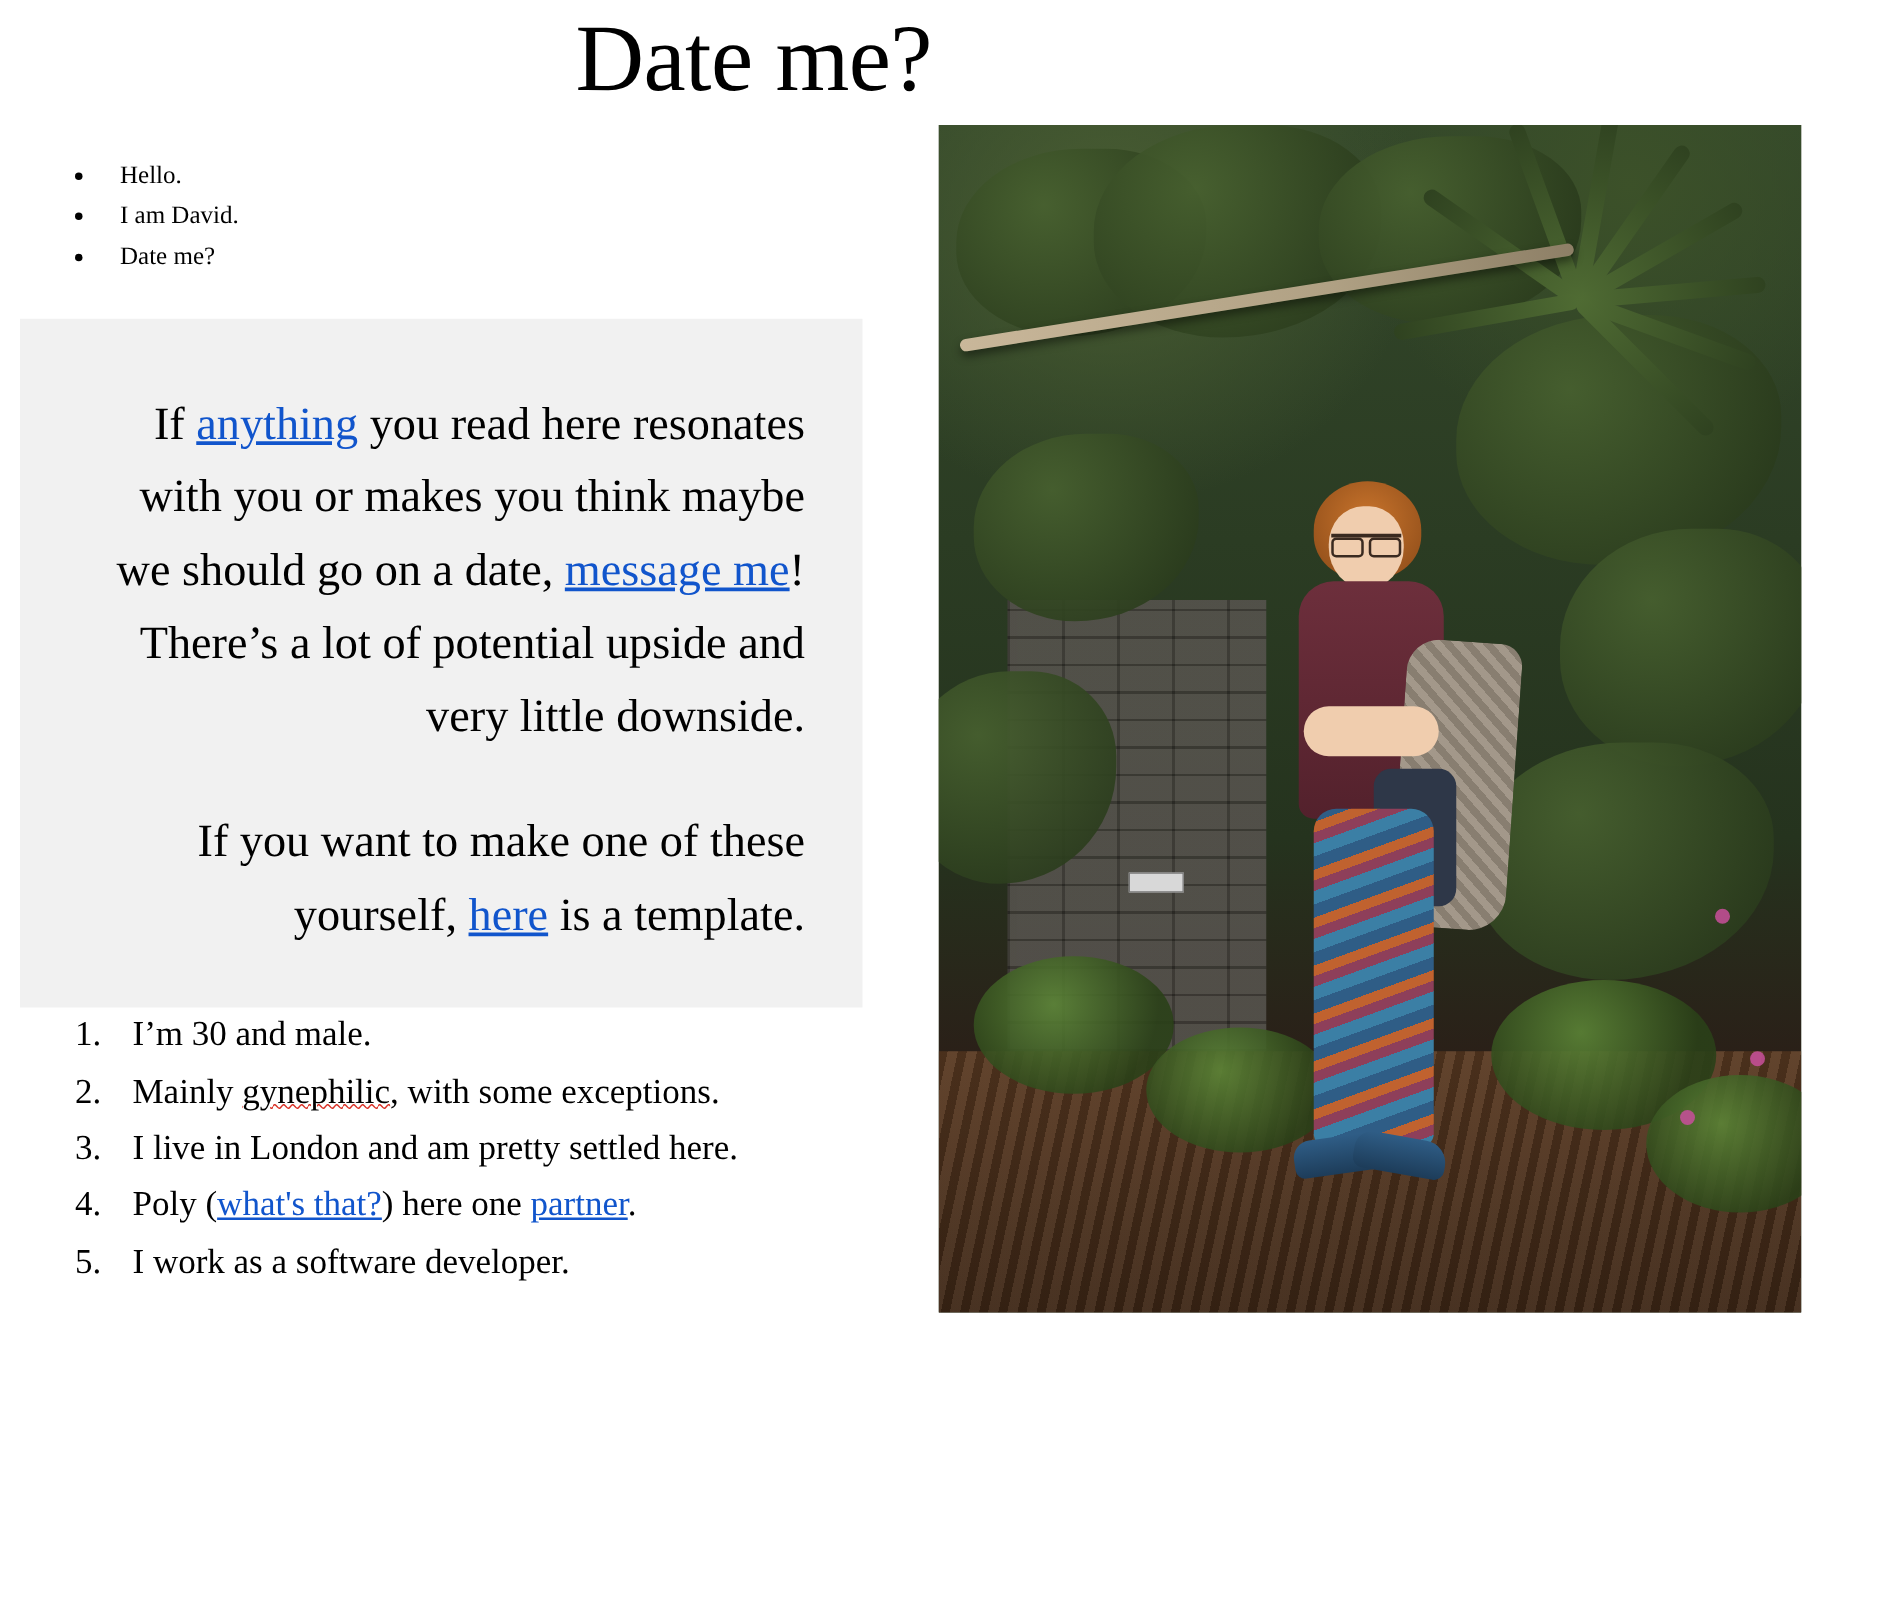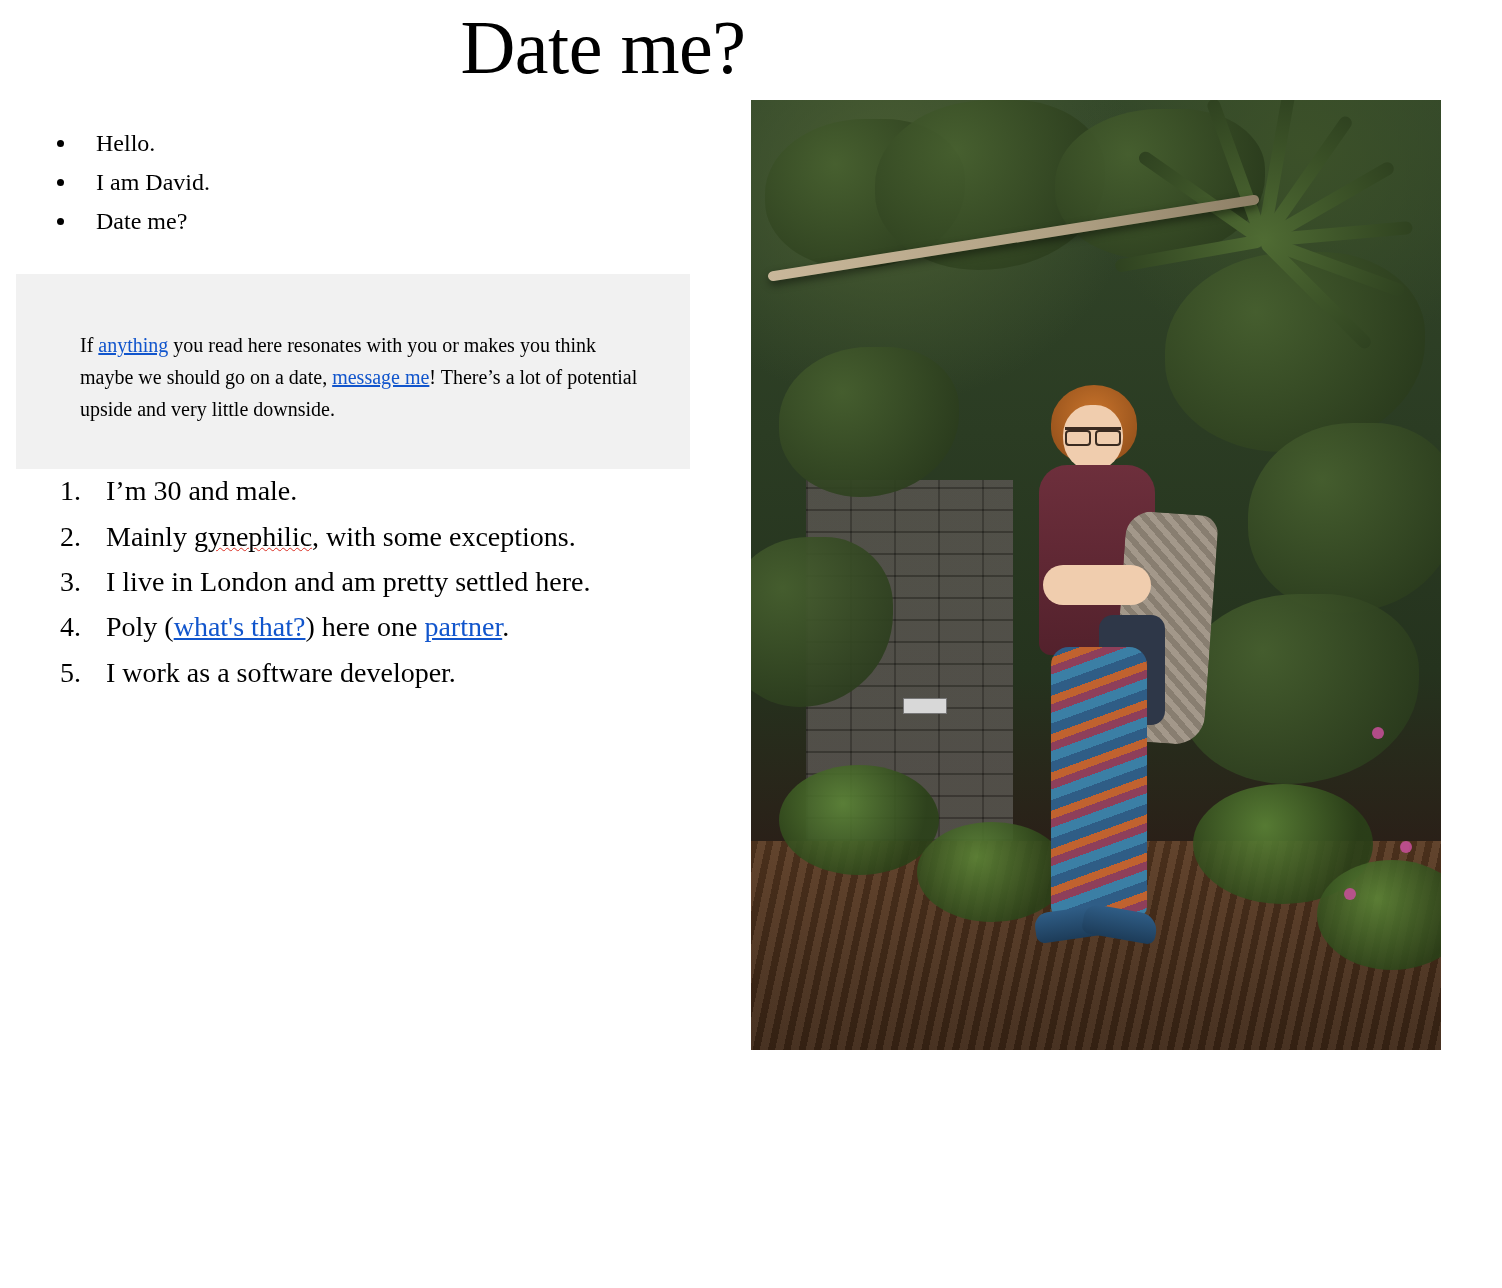--- a/index.html
+++ b/index.html
@@ -48,35 +48,36 @@
     padding-top: 12px;
     padding-left: 25px;
     padding-right: 22px;
     box-sizing: border-box;
   }
 
   ul.intro-list {
     margin: 0 0 0 0;
     padding-left: 62px;
     list-style: disc;
-    font-size: 24px;
+    font-size: 20px;
     line-height: 1.62;
   }
   ul.intro-list li {
     padding-left: 18px;
   }
 
   .callout {
     background: #f1f1f1;
     margin-top: 34px;
     margin-right: 36px;
     padding: 56px 46px 44px 64px;
     box-sizing: border-box;
-    font-size: 20px;
+    font-size: 37px;
     line-height: 1.58;
+    text-align: right;
   }
   .callout p {
     margin: 0;
   }
   .callout p + p {
     margin-top: 42px;
   }
 
   a.link {
     color: #1155cc;
@@ -272,20 +273,21 @@
     <div class="left-col">
 
       <ul class="intro-list">
         <li>Hello.</li>
         <li>I am David.</li>
         <li>Date me?</li>
       </ul>
 
       <div class="callout">
         <p><span>If </span><a class="link spell" href="#">anything</a><span> you read here resonates with you or makes you think maybe we should go on a date, </span><a class="link" href="#">message me</a><span>! There’s a lot of potential upside and very little downside.</span></p>
+        <p><span>If you want to make one of these yourself, </span><a class="link" href="#">here</a><span> is a template.</span></p>
       </div>
 
 
       <ol class="vitals">
         <li>I’m 30 and male.</li>
         <li><span>Mainly </span><span class="misspell">gynephilic</span><span>, with some exceptions.</span></li>
         <li>I live in London and am pretty settled here.</li>
         <li><span>Poly (</span><a class="link" href="#">what's that?</a><span>) here one </span><a class="link" href="#">partner</a><span>.</span></li>
         <li>I work as a software developer.</li>
       </ol>

